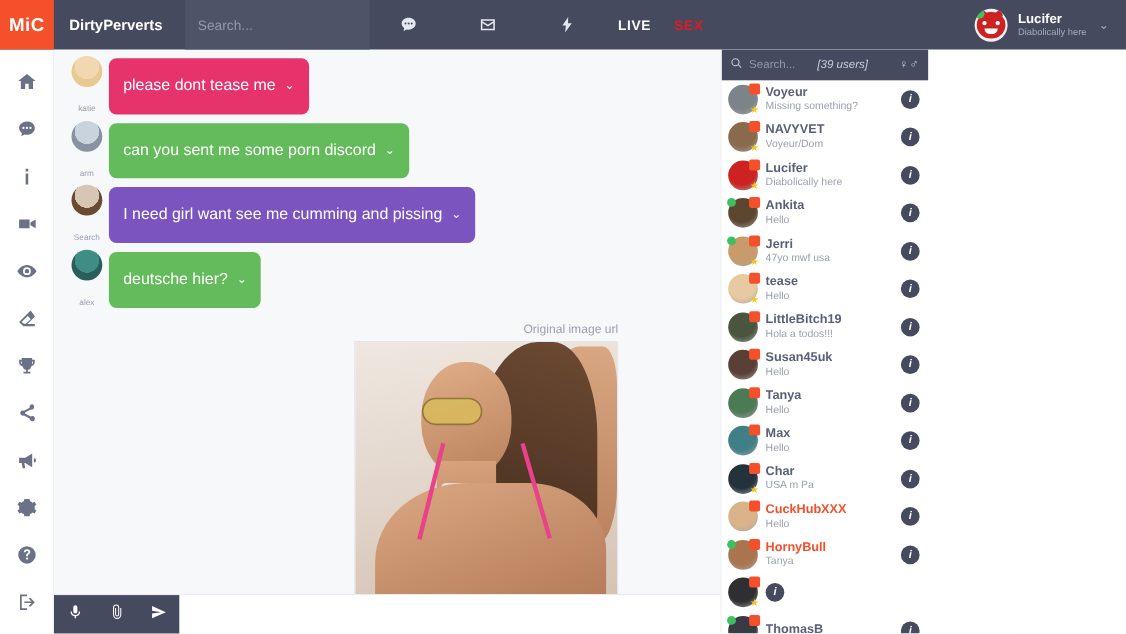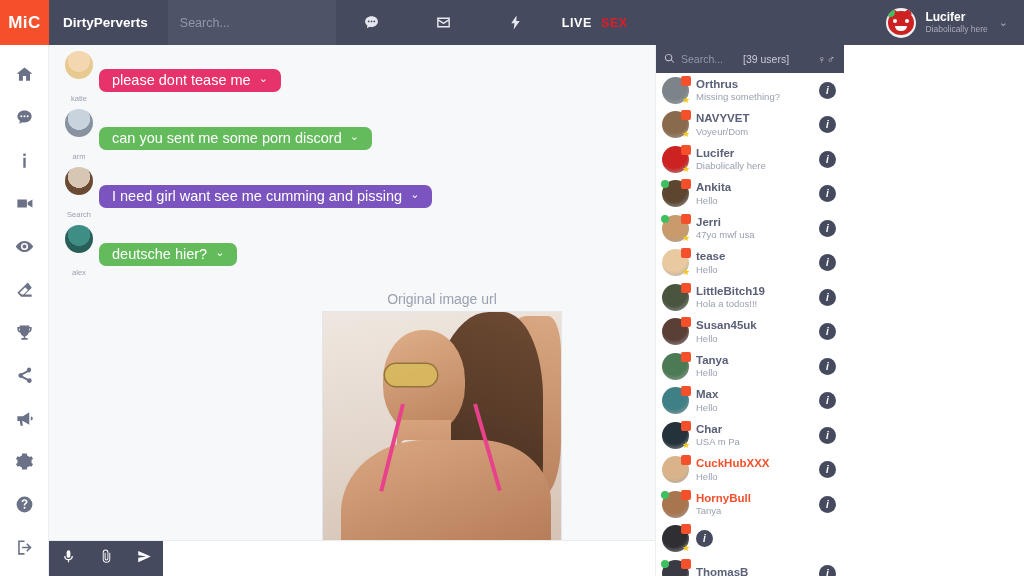--- a/index.html
+++ b/index.html
@@ -33,21 +33,21 @@
     flex: 1; background: transparent; border: 0; outline: 0;
     color: #cfd2dd; font-size: 12.5px; font-family: "Liberation Sans", sans-serif;
   }
   #search-input::placeholder { color: #9297ab; }
   .hdr-icon {
     width: 72px; height: 45px; display: flex; align-items: center;
     justify-content: center; color: #e6e8ef;
   }
   .hdr-icon svg { width: 17px; height: 17px; fill: #e6e8ef; }
   #live-sex {
-    display: flex; align-items: center; gap: 9px; padding: 0 10px;
+    display: flex; align-items: center; gap: 21px; padding: 0 10px;
     font-weight: bold; font-size: 12.5px; letter-spacing: .6px;
   }
   #live-sex .live { color: #ffffff; }
   #live-sex .sex { color: #e01b24; }
   #header-spacer { flex: 1; }
   #profile {
     display: flex; align-items: center; gap: 9px; padding-right: 16px;
   }
   #profile-avatar {
     position: relative; width: 30px; height: 30px; border-radius: 50%;
@@ -97,32 +97,32 @@
     background: #f7f8fa; overflow: hidden;
   }
   .msg-row { display: flex; align-items: flex-start; padding: 6px 0 0 10px; }
   .msg-ava-wrap { width: 40px; text-align: center; flex: 0 0 40px; }
   .msg-ava {
     width: 28px; height: 28px; border-radius: 50%; margin: 0 auto;
     overflow: hidden; position: relative; background: #dfe2ea;
   }
   .msg-name { font-size: 7.5px; color: #9aa0b0; margin-top: 15px; }
   .bubble {
-    display: inline-flex; gap: 8px;
+    display: inline-flex; align-items: center; gap: 8px;
     color: #fff; font-size: 14.5px; border-radius: 7px;
-    padding: 3px 13px; margin-top: 18px; max-width: 640px; line-height: 1.15;
+    padding: 17px 13px; margin-top: 2px; max-width: 640px; line-height: 1.15;
   }
   .bubble .caret { font-size: 11px; opacity: .95; }
   .bubble.pink { background: #e6336b; }
   .bubble.green { background: #63bb5c; }
   .bubble.purple { background: #7c54bf; }
 
   
   #image-block { margin: 14px auto 0; width: 240px; text-align: center; }
-  #image-caption { font-size: 14px; color: #9aa0b0; margin-bottom: 4px; }
+  #image-caption { font-size: 11px; color: #9aa0b0; margin-bottom: 4px; text-align: right; }
   #shared-image {
     position: relative; width: 240px; height: 310px; overflow: hidden;
     background: linear-gradient(170deg,#efe7e0 0%,#e3d7cd 38%,#d8c6b8 70%,#cdb9a8 100%);
     border: 1px solid #e4e6ec;
   }
   .si-hair {
     position: absolute; right: 18px; top: 0; width: 118px; height: 250px;
     background: linear-gradient(200deg,#6d4a33,#4a3121 70%);
     border-radius: 54% 34% 40% 46%;
   }
@@ -199,21 +199,21 @@
   #up-head {
     height: 28px; background: #464a5e; display: flex; align-items: center;
     padding: 0 8px; gap: 6px;
   }
   #up-head svg { width: 11px; height: 11px; fill: #c9ccd8; }
   #up-search {
     background: transparent; border: 0; outline: 0; width: 56px;
     color: #cfd2dd; font-size: 10.5px; font-family: "Liberation Sans", sans-serif;
   }
   #up-search::placeholder { color: #9297ab; }
-  #up-count { color: #c9ccd8; font-size: 10.5px; flex: 1; }
+  #up-count { color: #c9ccd8; font-size: 10.5px; flex: 1; font-style: italic; }
   #up-gender { color: #c9ccd8; font-size: 11px; letter-spacing: 1px; }
   .user-row {
     display: flex; align-items: center; height: 34.5px; padding: 0 8px 0 6px; gap: 7px;
   }
   .u-ava-wrap { position: relative; width: 27px; height: 27px; flex: 0 0 27px; }
   .u-ava { width: 27px; height: 27px; border-radius: 50%; overflow: hidden; }
   .u-badge-red {
     position: absolute; top: -1px; right: -2px; width: 10px; height: 10px;
     border-radius: 2px; background: #f4502b;
   }
@@ -460,21 +460,21 @@
       <span id="up-gender">♀♂</span>
     </div>
     <div id="user-list">
         <div class="user-row">
           <div class="u-ava-wrap">
             <div class="u-ava" style="background: radial-gradient(circle at 45% 35%, rgb(125, 132, 137) 0px, rgb(125, 132, 137) 55%, rgba(0, 0, 0, 0.35) 100%);"></div>
             <span class="u-badge-red"></span>
             <span class="u-badge-star">★</span>
           </div>
           <div class="u-text">
-            <div class="u-name">Orthrus</div>
+            <div class="u-name">Voyeur</div>
             <div class="u-status">Missing something?</div>
           </div>
           <div class="u-info">i</div>
         </div>
         <div class="user-row">
           <div class="u-ava-wrap">
             <div class="u-ava" style="background: radial-gradient(circle at 45% 35%, rgb(138, 106, 76) 0px, rgb(138, 106, 76) 55%, rgba(0, 0, 0, 0.35) 100%);"></div>
             <span class="u-badge-red"></span>
             <span class="u-badge-star">★</span>
           </div>

